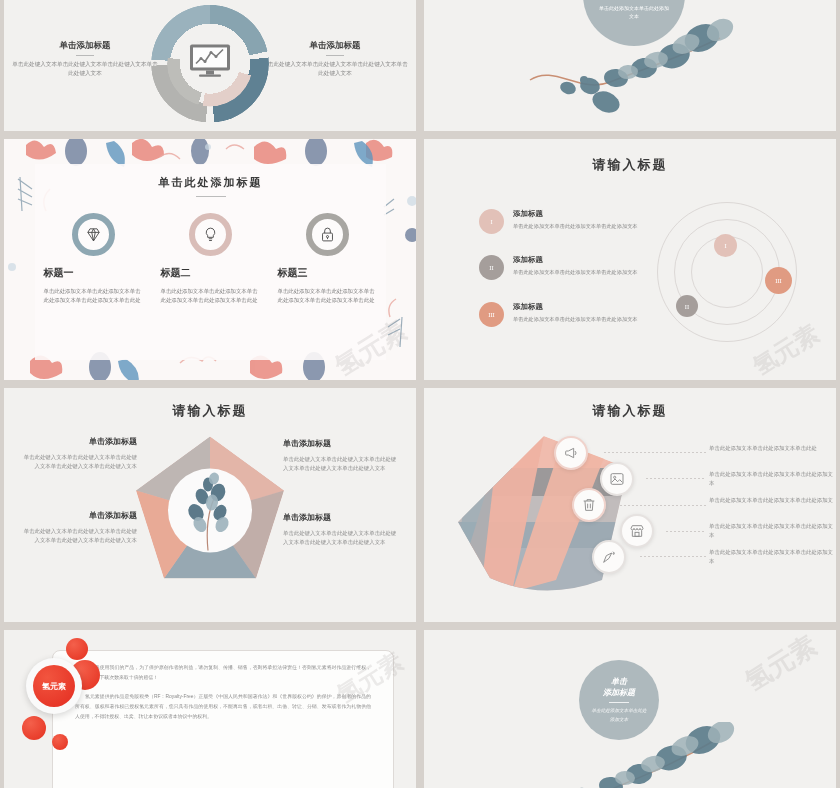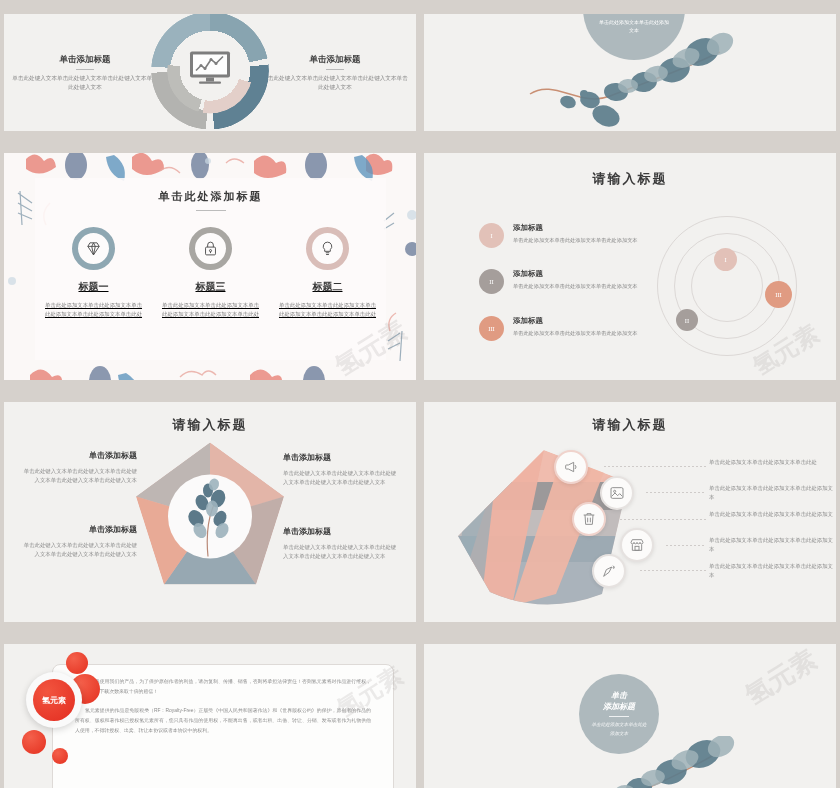--- a/index.html
+++ b/index.html
@@ -14,21 +14,20 @@
     grid-template-columns: 412px 412px;
     grid-template-rows: 131px 241px 234px 158px;
     gap: 8px;
     padding: 0 4px;
     width: 840px; height: 788px;
   }
   .slide {
     background: #f2f1ef;
     position: relative;
     overflow: hidden;
-    margin-top: 14px;
   }
   .slide-title {
     text-align: center;
     font-family: "Liberation Serif","DejaVu Serif",serif;
     font-weight: bold;
     color: #3a3a3a;
     letter-spacing: 2px;
   }
   .body-txt { color:#8a8a8a; line-height:1.55; }
   .hdr-txt { color:#3f3f3f; font-weight:bold; }
@@ -87,21 +86,21 @@
   
   .s3 { background:#eceae8; }
   .pattern { position:absolute; inset:0; }
   .s3 .inner-card {
     position:absolute; left:31px; top:25px; right:30px; bottom:20px;
     background:rgba(253,250,250,.90);
   }
   .s3 .ttl { font-size:11px; margin-top:11px; }
   .s3 .ttl-rule { width:30px;height:1px;background:#bcbcbc;margin:6px auto 0; }
   .s3 .cols { display:flex; justify-content:space-around; margin-top:16px; }
-  .s3 .col3 { width:100px; text-align:center;text-decoration:underline; }
+  .s3 .col3 { width:100px; text-align:left; }
   .icon-ring {
     width:43px;height:43px;border-radius:50%;
     border:6px solid #8ea7b2; margin:0 auto 10px;
     display:flex;align-items:center;justify-content:center;
     background:#fdfbfb;
   }
   .icon-ring.pink { border-color:#d9bdb8; }
   .icon-ring.gray { border-color:#a8a6a2; }
   .s3 h3 { font-size:10px; color:#343434; margin-bottom:7px; font-weight:bold;}
   .s3 p { font-size:5.4px; color:#7d7d7d; line-height:1.7; }
@@ -279,39 +278,39 @@
             <svg width="17" height="17" viewBox="0 0 24 24" fill="none" stroke="#4a4a4a" stroke-width="1.3">
               <path d="M4 9 L12 21 L20 9 L17 4 H7 Z"></path>
                 <path d="M4 9 H20"></path>
                 <path d="M9.5 9 L12 21 L14.5 9 L12 4 Z"></path>
             </svg>
           </div>
           <h3>标题一</h3>
           <p>单击此处添加文本单击此处添加文本单击此处添加文本单击此处添加文本单击此处</p>
         </div>
         <div class="col3">
+          <div class="icon-ring pink">
+            <svg width="17" height="17" viewBox="0 0 24 24" fill="none" stroke="#4a4a4a" stroke-width="1.3">
+              <path d="M12 3 a6 6 0 0 1 4 10.5 V16 H8 v-2.5 A6 6 0 0 1 12 3z"></path>
+              <path d="M9.5 18 h5 M10 20.5 h4"></path>
+            </svg>
+          </div>
+          <h3>标题二</h3>
+          <p>单击此处添加文本单击此处添加文本单击此处添加文本单击此处添加文本单击此处</p>
+        </div>
+        <div class="col3">
           <div class="icon-ring gray">
             <svg width="17" height="17" viewBox="0 0 24 24" fill="none" stroke="#4a4a4a" stroke-width="1.3">
               <rect x="5" y="10" width="14" height="11" rx="1.5"></rect>
               <path d="M8 10 V7 a4 4 0 0 1 8 0 v3"></path>
                 <circle cx="12" cy="15" r="1.5"></circle>
                 <path d="M12 16.5 v2"></path>
             </svg>
           </div>
           <h3>标题三</h3>
-          <p>单击此处添加文本单击此处添加文本单击此处添加文本单击此处添加文本单击此处</p>
-        </div>
-        <div class="col3">
-          <div class="icon-ring pink">
-            <svg width="17" height="17" viewBox="0 0 24 24" fill="none" stroke="#4a4a4a" stroke-width="1.3">
-              <path d="M12 3 a6 6 0 0 1 4 10.5 V16 H8 v-2.5 A6 6 0 0 1 12 3z"></path>
-              <path d="M9.5 18 h5 M10 20.5 h4"></path>
-            </svg>
-          </div>
-          <h3>标题二</h3>
           <p>单击此处添加文本单击此处添加文本单击此处添加文本单击此处添加文本单击此处</p>
         </div>
       </div>
     </div>
     <div class="wm" style="right:6px; bottom:14px; font-size:26px;">氢元素</div>
   </div>
 
   <div class="slide s4">
     <div class="slide-title ttl">请输入标题</div>
 

